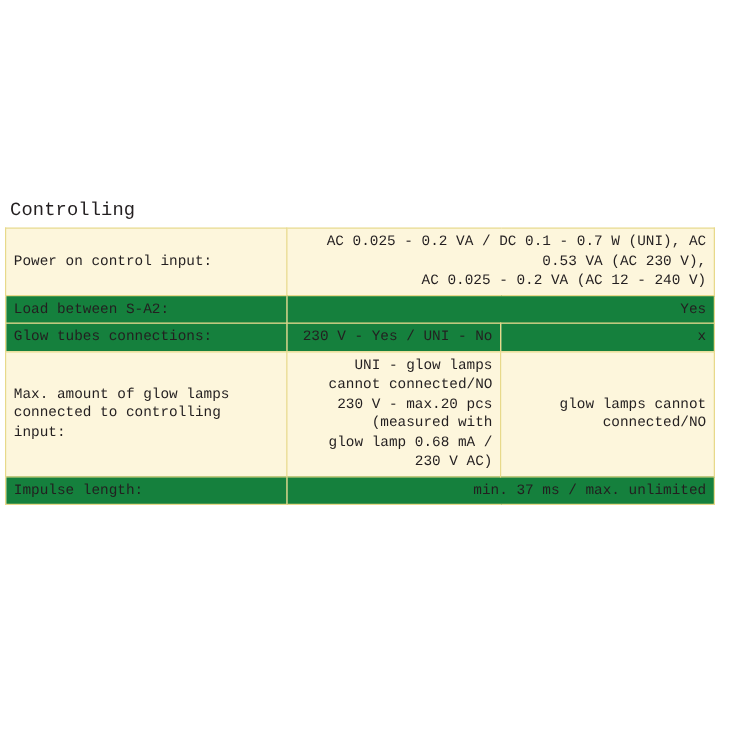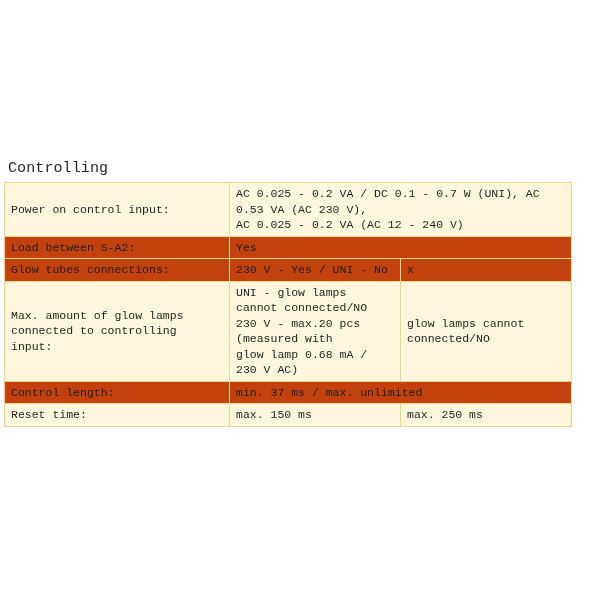--- a/index.html
+++ b/index.html
@@ -42,27 +42,27 @@
     padding: 3px 6px;
     vertical-align: middle;
     line-height: 1.35;
   }
   td.label {
     width: 212px;
     text-align: left;
     padding-left: 8px;
   }
   td.val {
-    text-align: left;
+    text-align: right;
   }
   tr.band-yellow td {
     background: #fdf6dc;
   }
   tr.band-white td {
-    background: #c2410c;
+    background: #15803d;
   }
   .multiline {
     white-space: pre-line;
   }
   td.narrow {
     width: 124px;
   }
 </style>
 </head>
 <body>
@@ -96,26 +96,21 @@
         <td class="label multiline">Max. amount of glow lamps
 connected to controlling input:</td>
         <td class="val multiline">UNI - glow lamps cannot connected/NO
 230 V - max.20 pcs (measured with
 glow lamp 0.68 mA / 230 V AC)</td>
         <td class="val multiline narrow">glow lamps cannot
 connected/NO</td>
       </tr>
 
       <tr class="band-white">
-        <td class="label">Control length:</td>
+        <td class="label">Impulse length:</td>
         <td class="val multiline" colspan="2">min. 37 ms / max. unlimited</td>
       </tr>
 
-      <tr class="band-yellow">
-        <td class="label">Reset time:</td>
-        <td class="val multiline">max. 150 ms</td>
-        <td class="val multiline narrow">max. 250 ms</td>
-      </tr>
 
     </tbody>
   </table>
 
 </div>
 
 </body></html>

